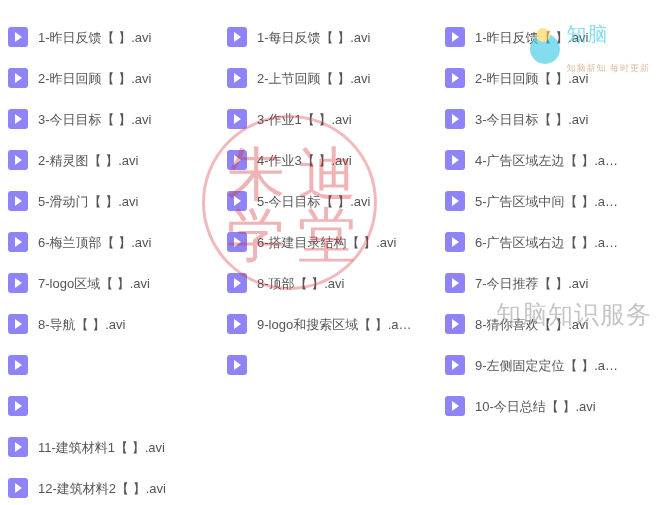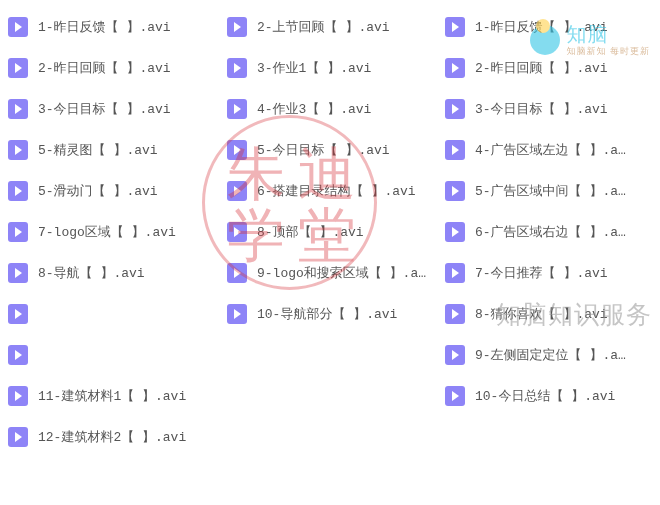--- a/index.html
+++ b/index.html
@@ -21,26 +21,25 @@
     }
     .col {
       display: flex;
       flex-direction: column;
     }
     .col-a { width: 225px; padding-left: 6px;}
     .col-b { width: 218px; }
     .col-c { width: 216px; }
     .file-item {
       display: flex;
-      align-items: center;
+      align-items: flex-end;
       height: 41px;
       padding: 0 2px;
       white-space: nowrap;
       overflow: hidden;
-      font-family: Liberation Mono, monospace;
     }
     .file-icon {
       width: 20px;
       height: 20px;
       flex: 0 0 20px;
       margin-right: 10px;
       background: #8e84f7;
       border-radius: 3px;
       position: relative;
     }
@@ -106,21 +105,21 @@
       width: 14px; height: 14px;
       background: #ffd24d;
       border-radius: 50%;
     }
     .brand-txt {
       display: flex;
       flex-direction: column;
       line-height: 1;
     }
     .brand-name { font-size: 20px; color: #34c6e6; letter-spacing: 1px; }
-    .brand-sub  { font-size: 9px; color: #c28f5a; margin-top: 3px; letter-spacing: 1px;}
+    .brand-sub  { font-size: 9px; color: #c28f5a; margin-top: 20px; letter-spacing: 1px;}
 
     
     .wm-text {
       position: absolute;
       right: 8px; top: 298px;
       font-size: 25px;
       color: rgba(150,150,150,0.55);
       letter-spacing: 1px;
       pointer-events: none;
       white-space: nowrap;
@@ -139,25 +138,29 @@
       <div class="file-item">
         <span class="file-icon"></span>
         <span class="file-label">2-昨日回顾【  】.avi</span>
       </div>
       <div class="file-item">
         <span class="file-icon"></span>
         <span class="file-label">3-今日目标【  】.avi</span>
       </div>
       <div class="file-item">
         <span class="file-icon"></span>
-        <span class="file-label">5-精灵图【  】.avi</span>
+        <span class="file-label">2-精灵图【  】.avi</span>
       </div>
       <div class="file-item">
         <span class="file-icon"></span>
         <span class="file-label">5-滑动门【  】.avi</span>
+      </div>
+      <div class="file-item">
+        <span class="file-icon"></span>
+        <span class="file-label">6-梅兰顶部【  】.avi</span>
       </div>
       <div class="file-item">
         <span class="file-icon"></span>
         <span class="file-label">7-logo区域【  】.avi</span>
       </div>
       <div class="file-item">
         <span class="file-icon"></span>
         <span class="file-label">8-导航【  】.avi</span>
       </div>
       <div class="file-item">
@@ -171,20 +174,24 @@
         <span class="file-label">11-建筑材料1【  】.avi</span>
       </div>
       <div class="file-item">
         <span class="file-icon"></span>
         <span class="file-label">12-建筑材料2【  】.avi</span>
       </div>
     </div>
   <div class="col col-b">
       <div class="file-item">
         <span class="file-icon"></span>
+        <span class="file-label">1-每日反馈【  】.avi</span>
+      </div>
+      <div class="file-item">
+        <span class="file-icon"></span>
         <span class="file-label">2-上节回顾【  】.avi</span>
       </div>
       <div class="file-item">
         <span class="file-icon"></span>
         <span class="file-label">3-作业1【  】.avi</span>
       </div>
       <div class="file-item">
         <span class="file-icon"></span>
         <span class="file-label">4-作业3【  】.avi</span>
       </div>
@@ -199,21 +206,20 @@
       <div class="file-item">
         <span class="file-icon"></span>
         <span class="file-label">8-顶部【  】.avi</span>
       </div>
       <div class="file-item">
         <span class="file-icon"></span>
         <span class="file-label">9-logo和搜索区域【  】.a…</span>
       </div>
       <div class="file-item">
         <span class="file-icon"></span>
-        <span class="file-label">10-导航部分【  】.avi</span>
       </div>
     </div>
   <div class="col col-c">
       <div class="file-item">
         <span class="file-icon"></span>
         <span class="file-label">1-昨日反馈【  】.avi</span>
       </div>
       <div class="file-item">
         <span class="file-icon"></span>
         <span class="file-label">2-昨日回顾【  】.avi</span>

